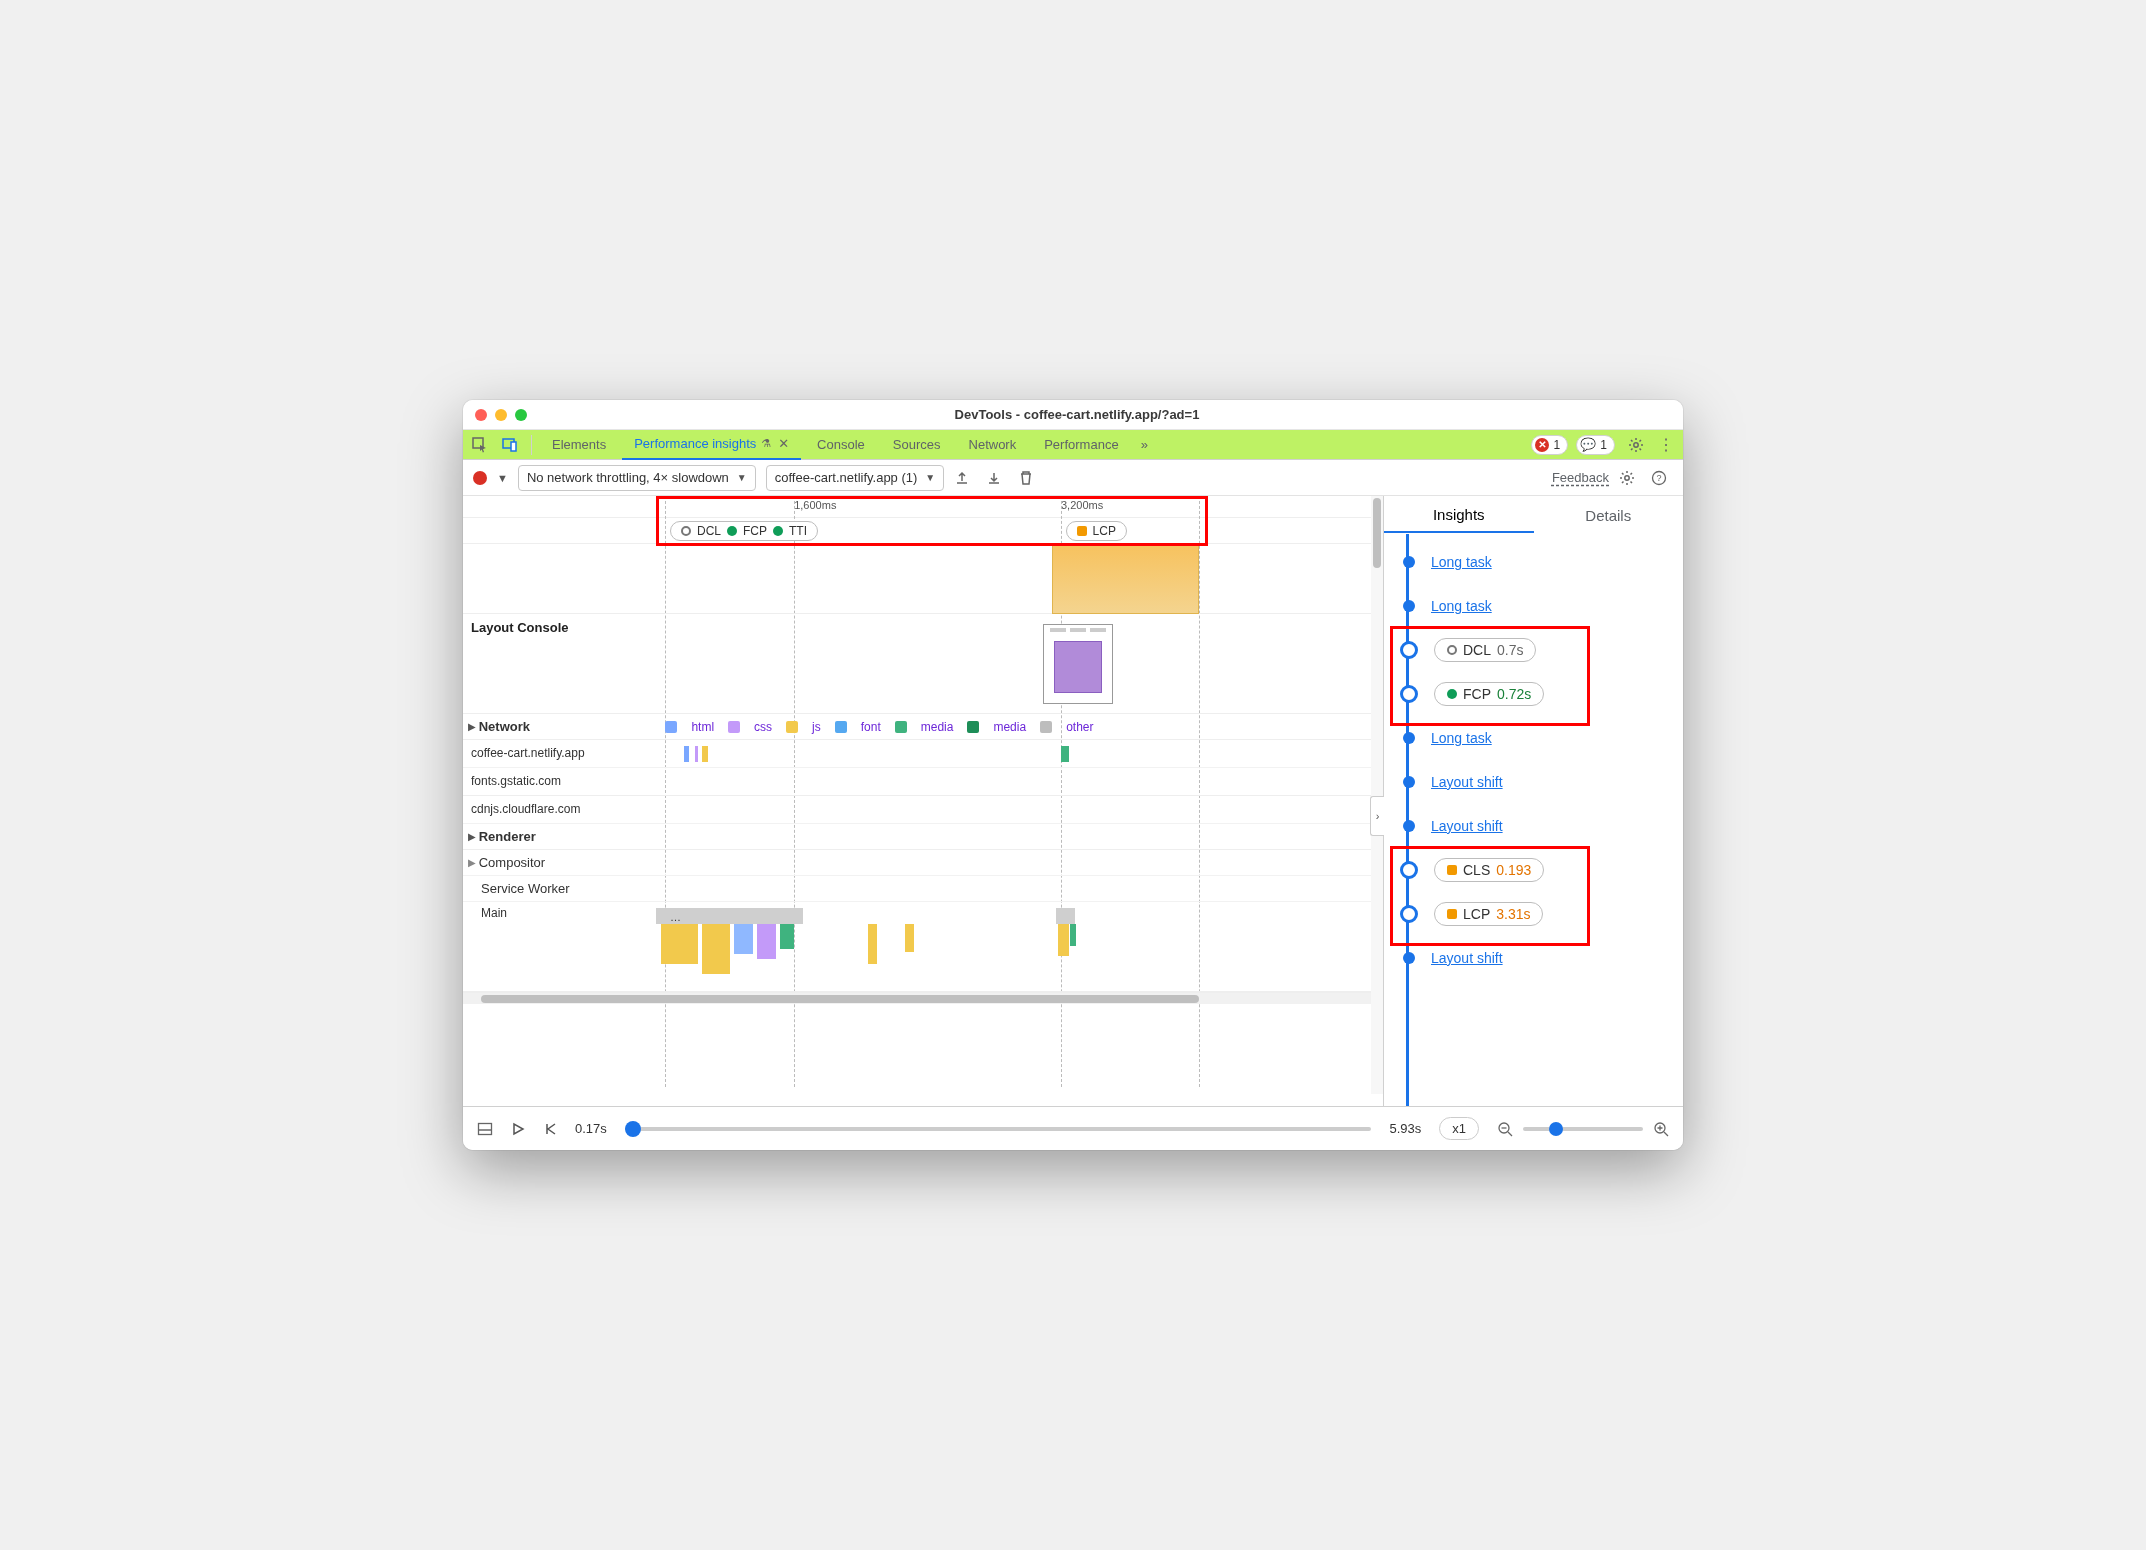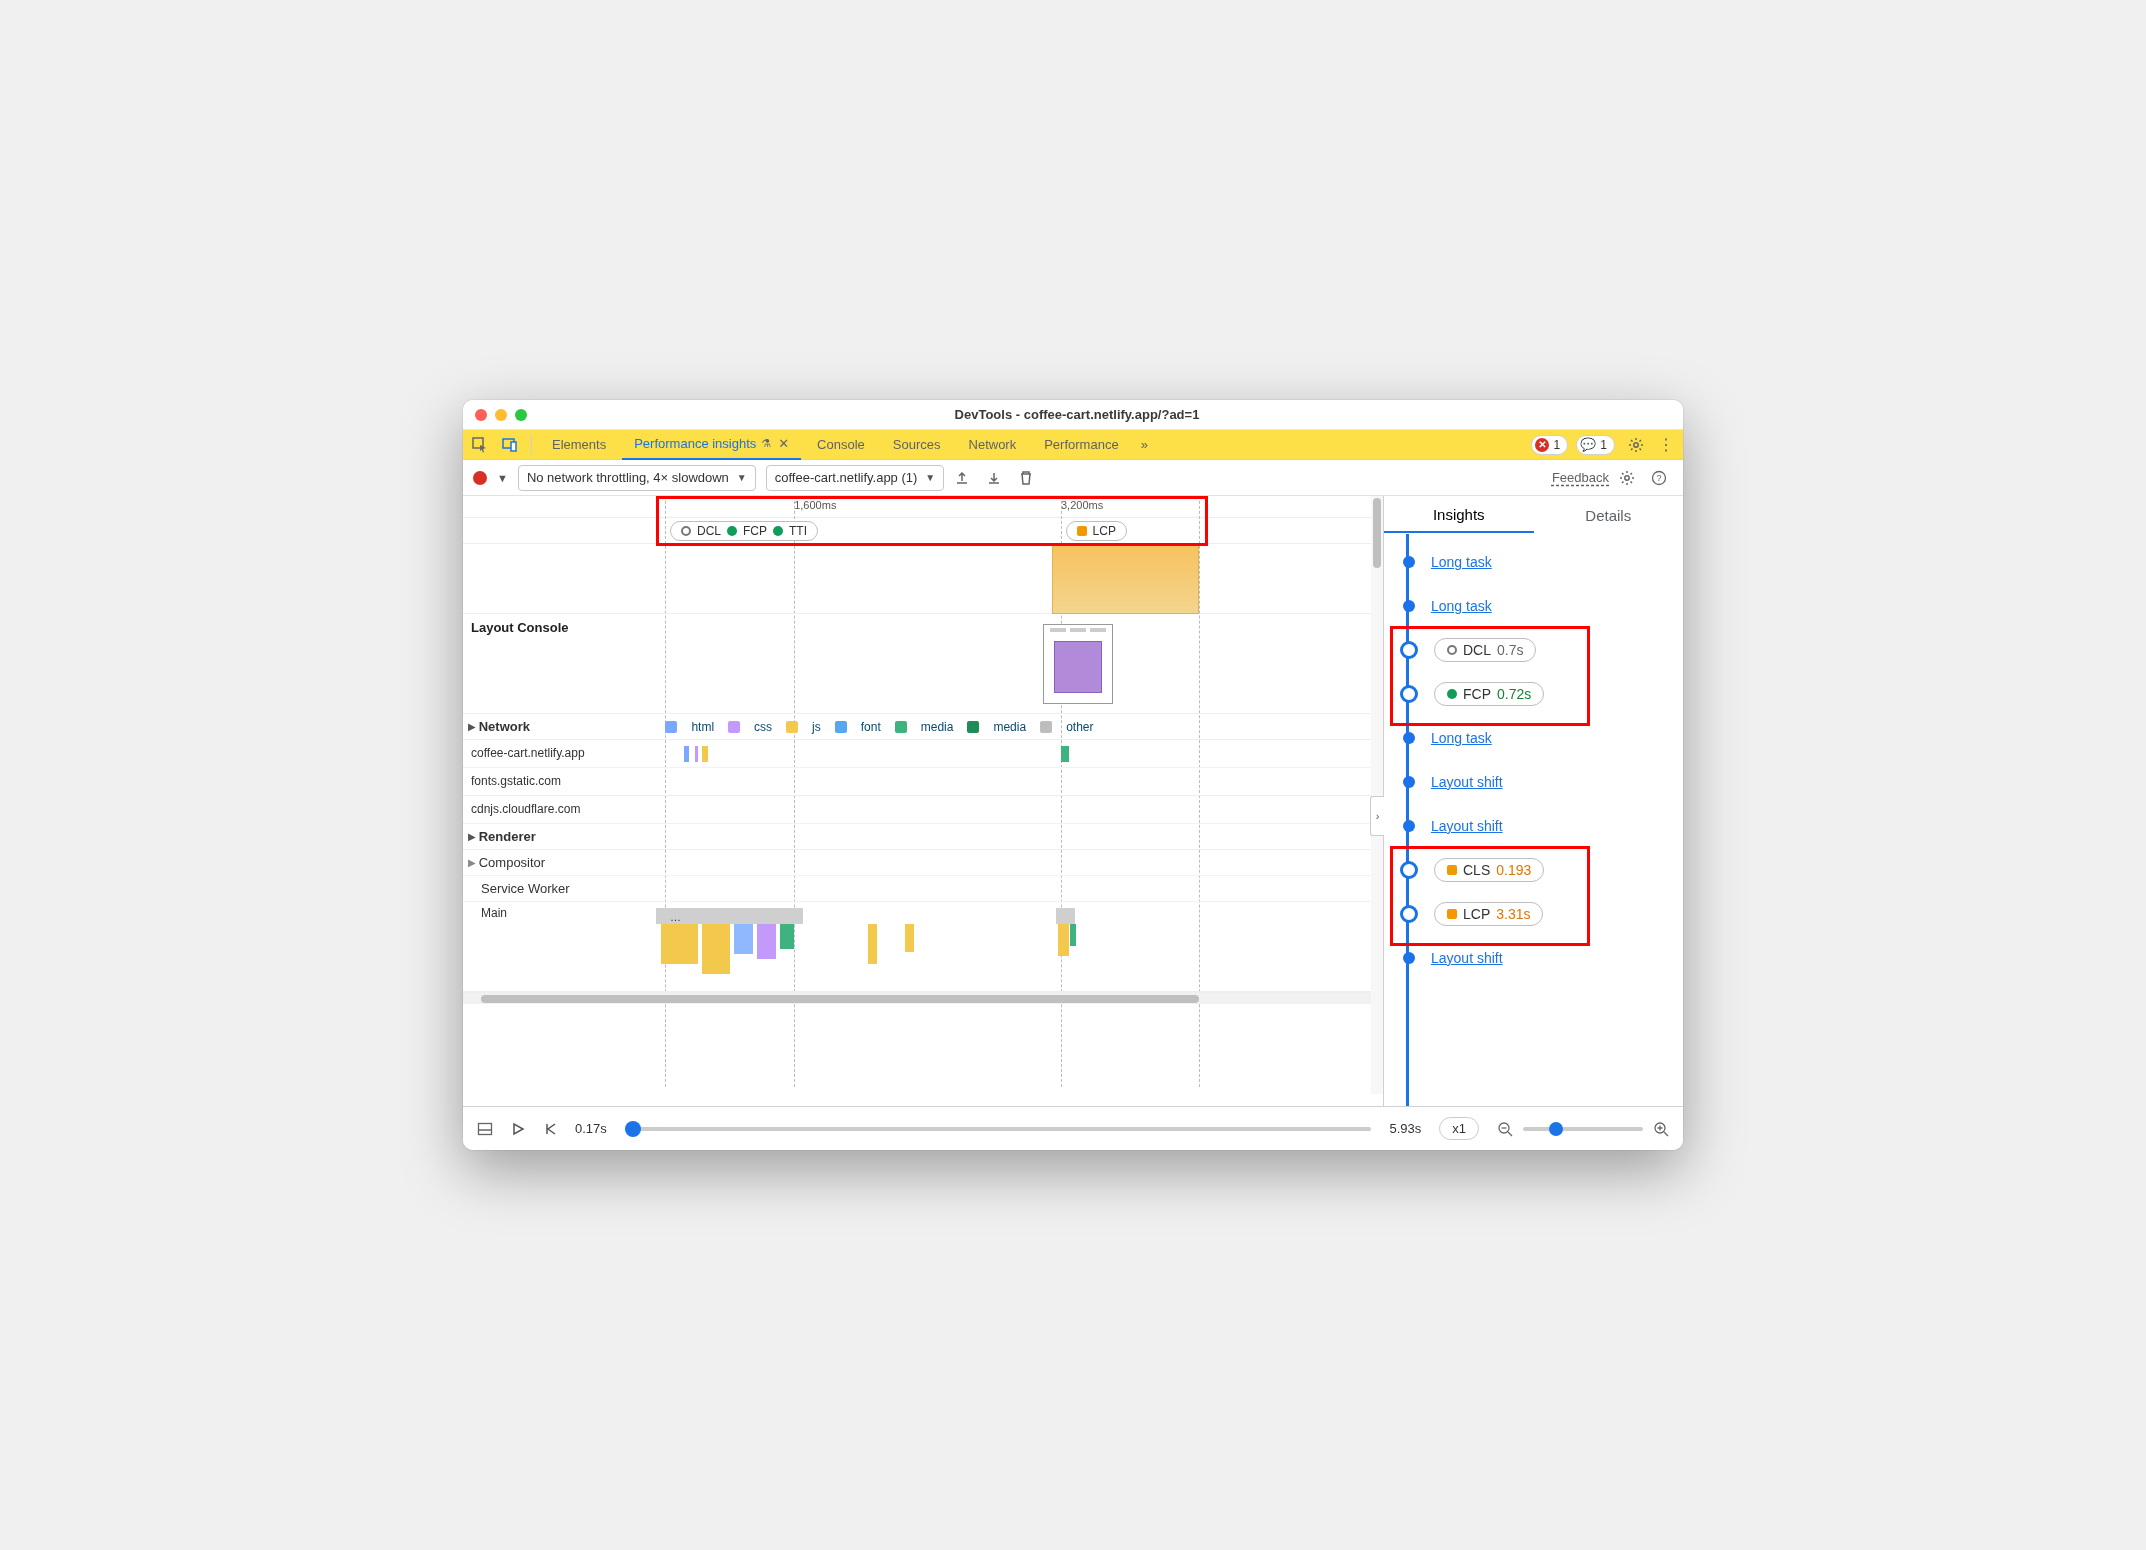--- a/index.html
+++ b/index.html
@@ -36,21 +36,21 @@
   .titlebar .title {
     position: absolute; left: 8px; right: 0; text-align: center;
     font-weight: 600; color: #3a3a3a; font-size: 13px;
     pointer-events: none;
   }
   
   .tabstrip {
     height: 30px;
     display: flex; align-items: center;
     border-bottom: 1px solid #d0d0d0;
-    background: #fde047;
+    background: #bef264;
     padding: 0 4px;
     gap: 4px;
   }
   .tabstrip .icon-btn {
     width: 26px; height: 26px; display: flex; align-items: center; justify-content: center;
     color: #666; border-radius: 3px;
   }
   .tabstrip .divider { width: 1px; height: 20px; background: #d0d0d0; margin: 0 4px; }
   .tabstrip .tab {
     padding: 0 12px; height: 30px; display: flex; align-items: center;
@@ -130,21 +130,21 @@
   .red-box {
     position:absolute; border:3px solid #f00; pointer-events:none; z-index:20;
   }
   
   .section-row { border-bottom:1px solid #eee; }
   .section-label {
     position:absolute; left:8px; font-weight:700; font-size:13px; color:#222;
   }
   .sub-label { position:absolute; left:8px; font-size:12px; color:#333; }
   .tri { color:#555; margin-right:3px; font-size:10px; }
-  .legend { display:flex; gap:14px; align-items:center; font-size:12px; color:#0c4a6e; }
+  .legend { display:flex; gap:14px; align-items:center; font-size:12px; color:#6d28d9; }
   .legend .sw { width:12px;height:12px;border-radius:2px; }
   
   .r-tabs {
     display:flex; height:38px; align-items:center;
   }
   .r-tabs .rt {
     flex:1; text-align:center; font-size:15px; color:#5f6368;
     padding: 8px 0;
   }
   .r-tabs .rt.active { color:#000; border-bottom:2px solid #1a73e8; font-weight:500;}

